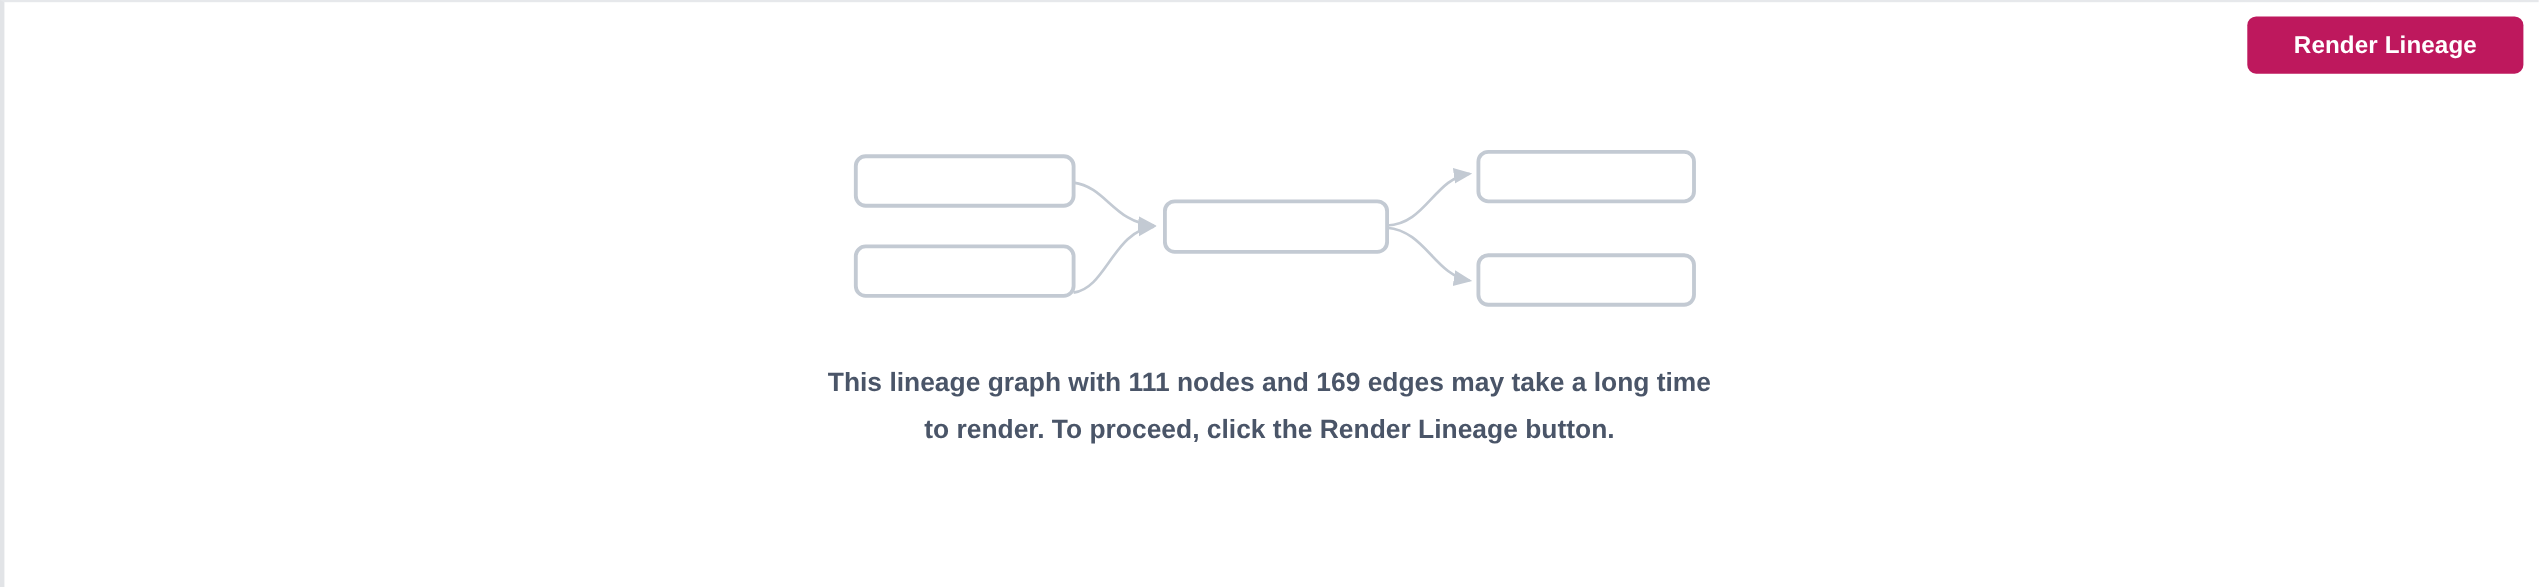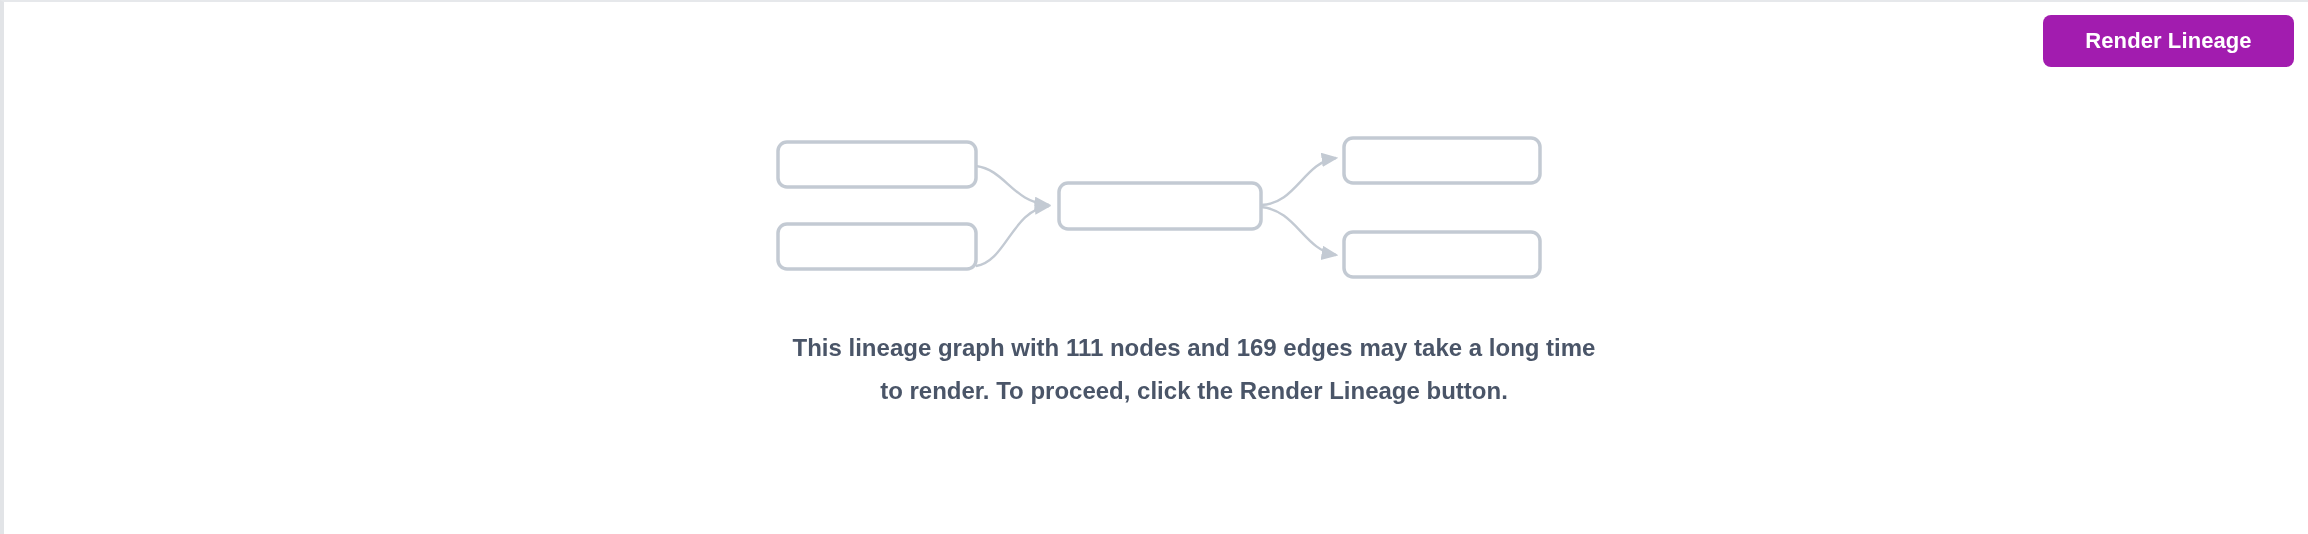--- a/index.html
+++ b/index.html
@@ -21,21 +21,21 @@
     overflow: hidden;
   }
 
   
   .render-btn {
     position: absolute;
     left: 2039px;
     top: 13px;
     width: 251px;
     height: 52px;
-    background: #a21caf;
+    background: #be185d;
     color: #ffffff;
     border: none;
     border-radius: 8px;
     font-family: "Liberation Sans", sans-serif;
     font-size: 22px;
     font-weight: bold;
     letter-spacing: 0.1px;
     cursor: pointer;
     display: flex;
     align-items: center;
@@ -56,21 +56,21 @@
     position: absolute;
     left: 740px;
     top: 120px;
     width: 820px;
     height: 170px;
   }
 
   
   .message {
     position: absolute;
-    left: 780px;
+    left: 740px;
     top: 324px;
     width: 820px;
     text-align: center;
     font-family: "Liberation Sans", sans-serif;
     font-size: 24px;
     font-weight: bold;
     line-height: 43px;
     color: #4a5568;
   }
 </style>

